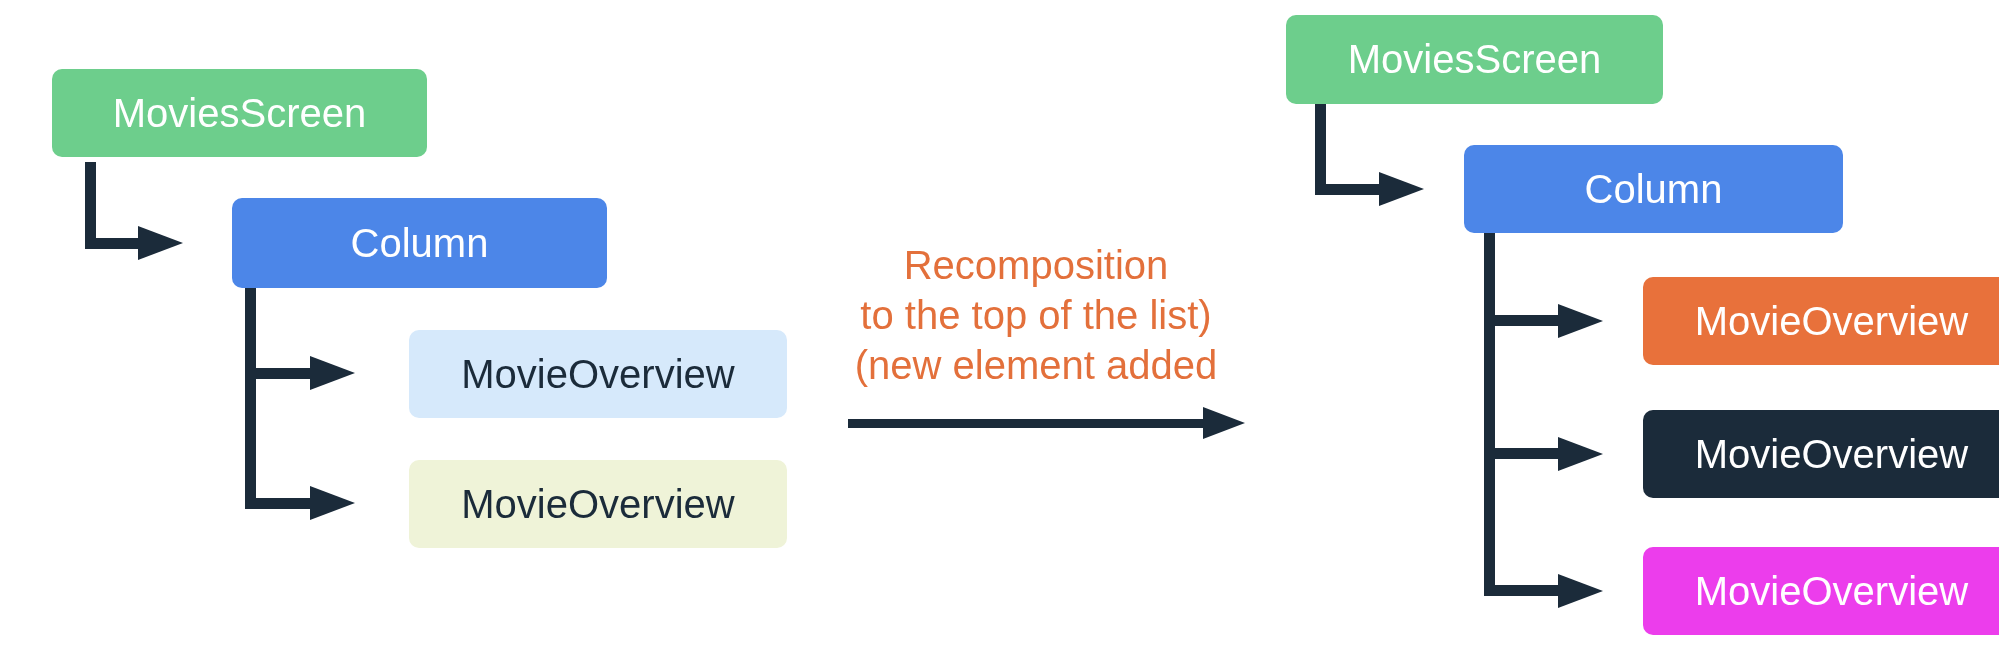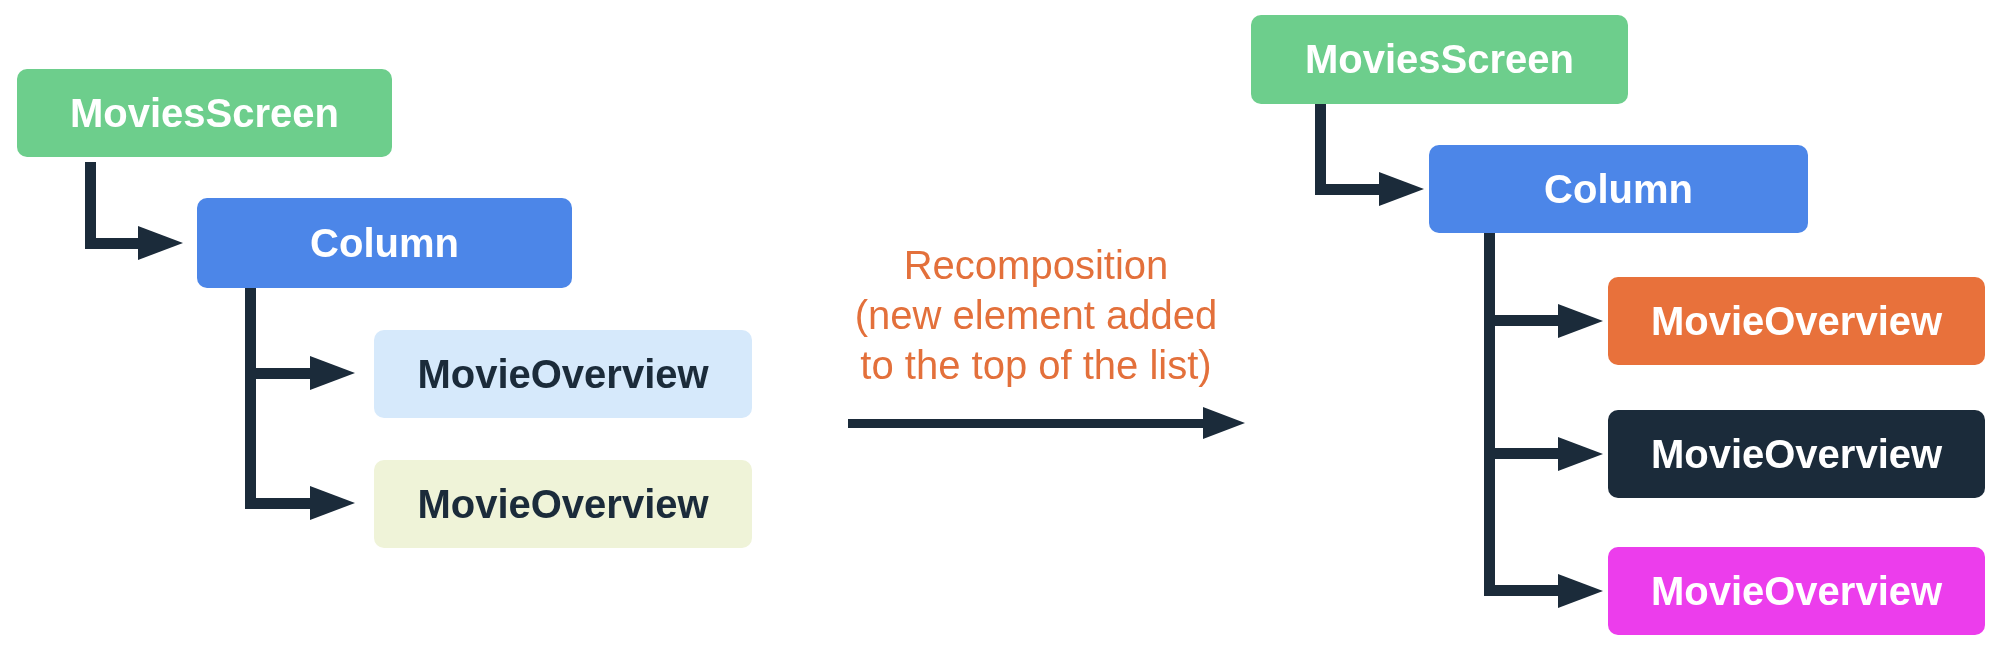--- a/index.html
+++ b/index.html
@@ -8,22 +8,23 @@
     width:1999px;height:648px;
     background:#ffffff;
     font-family:"Liberation Sans", sans-serif;
     overflow:hidden;
   }
   .node{
     position:absolute;
     border-radius:10px;
     display:flex;align-items:center;justify-content:center;
     font-size:40px;
-    font-weight:700;
+    font-weight:400;
     white-space:nowrap;
+    margin-left:35px;
   }
   .bar{position:absolute;}
   .arr{position:absolute;width:0;height:0;
     border-top:17px solid transparent;
     border-bottom:17px solid transparent;
     border-left-width:45px;border-left-style:solid;}
   
   .ln-root{left:17px;top:69px;width:375px;height:88px;}
   .ln-column{left:197px;top:198px;width:375px;height:90px;}
   .ln-mo1{left:374px;top:330px;width:378px;height:88px;}
@@ -81,22 +82,22 @@
     <div class="bar lc-h3" style="background: rgb(27, 43, 58);"></div>
     <div class="arr la-3" style="border-left-color: rgb(27, 43, 58);"></div>
 
     <div class="node ln-mo1" style="background: rgb(214, 233, 251); color: rgb(27, 43, 58);">MovieOverview</div>
     <div class="node ln-mo2" style="background: rgb(239, 243, 216); color: rgb(27, 43, 58);">MovieOverview</div>
   </div>
 
   <div>
     <div class="t-label" style="color: rgb(227, 112, 59);">
       <div>Recomposition</div>
+      <div>to the top of the list)</div>
       <div>(new element added</div>
-      <div>to the top of the list)</div>
     </div>
     <div class="bar m-shaft" style="background: rgb(27, 43, 58);"></div>
     <div class="arr m-head" style="border-left-color: rgb(27, 43, 58);"></div>
   </div>
 
   <div>
     <div class="node rn-root" style="background: rgb(109, 206, 140); color: rgb(255, 255, 255);">MoviesScreen</div>
 
     <div class="bar rc-v1" style="background: rgb(27, 43, 58);"></div>
     <div class="bar rc-h1" style="background: rgb(27, 43, 58);"></div>

